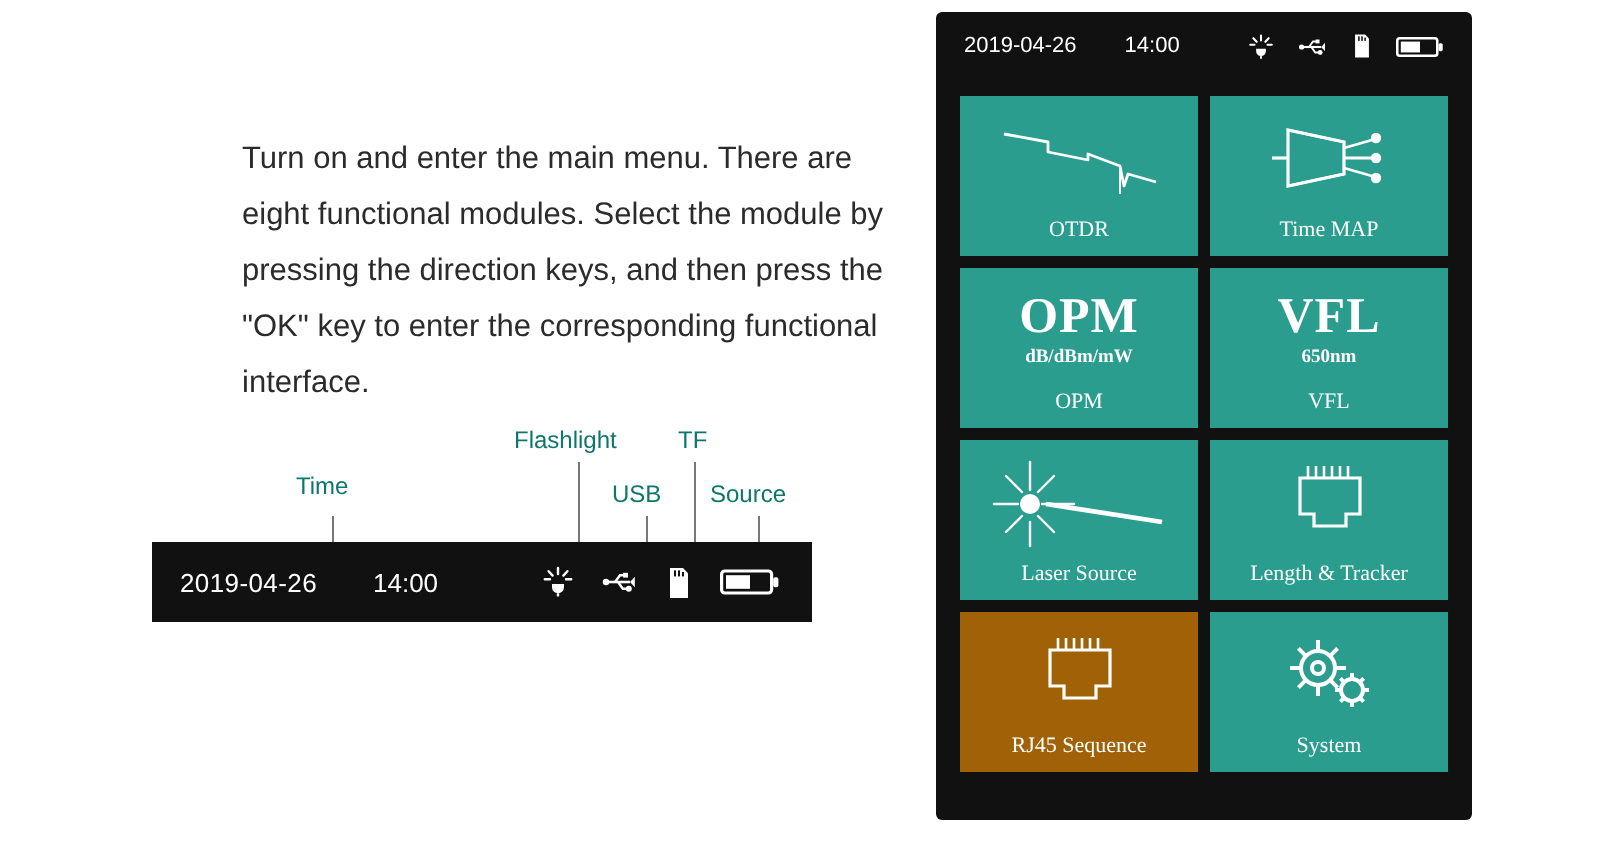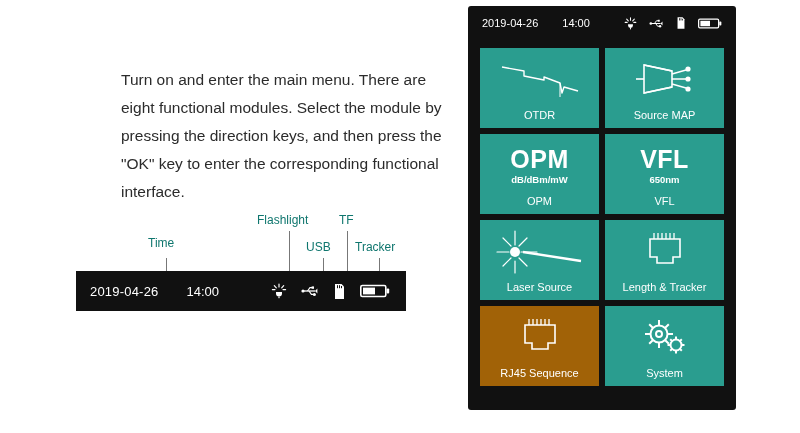--- a/index.html
+++ b/index.html
@@ -135,20 +135,21 @@
   #module-grid {
     position: absolute;
     left: 12px;
     top: 42px;
     width: 244px;
     height: 338px;
     display: grid;
     grid-template-columns: 1fr 1fr;
     grid-template-rows: repeat(4, 1fr);
     gap: 6px;
+    font-family: Liberation Serif, serif;
   }
 
   .module-tile {
     background: #2a9d8f;
     position: relative;
     display: flex;
     flex-direction: column;
     align-items: center;
     justify-content: flex-end;
     color: #ffffff;
@@ -200,21 +201,21 @@
 
   <span class="callout-label" id="label-flashlight">Flashlight</span>
   <span class="callout-line" id="line-flashlight"></span>
 
   <span class="callout-label" id="label-usb">USB</span>
   <span class="callout-line" id="line-usb"></span>
 
   <span class="callout-label" id="label-tf">TF</span>
   <span class="callout-line" id="line-tf"></span>
 
-  <span class="callout-label" id="label-battery">Tracker</span>
+  <span class="callout-label" id="label-battery">Source</span>
   <span class="callout-line" id="line-battery"></span>
 
   <div id="status-bar-detail">
     <span class="sb-date">2019-04-26</span>
     <span class="sb-time">14:00</span>
     <span class="sb-icons">
       <span>
         <svg width="16" height="16" viewBox="0 0 16 16">
           <path d="M5 9 h6 v1.6 a3 3 0 0 1 -3 3 a3 3 0 0 1 -3 -3 z" fill="#ffffff"></path>
           <rect x="7.4" y="13.6" width="1.2" height="1.6" fill="#ffffff"></rect>
@@ -310,21 +311,21 @@
         <svg width="66" height="44" viewBox="0 0 66 44">
           <path d="M12 8 L12 36 L40 30 L40 14 Z" fill="none" stroke="#ffffff" stroke-width="1.6"></path>
           <path d="M12 8 L40 14 M12 36 L40 30" stroke="#ffffff" stroke-width="1.4"></path>
           <path d="M4 22 L12 22" stroke="#ffffff" stroke-width="1.6"></path>
           <path d="M40 17 L54 13 M40 22 L54 22 M40 27 L54 31" stroke="#ffffff" stroke-width="1.4" fill="none"></path>
           <circle cx="56" cy="12" r="2.6" fill="#ffffff"></circle>
           <circle cx="56" cy="22" r="2.6" fill="#ffffff"></circle>
           <circle cx="56" cy="32" r="2.6" fill="#ffffff"></circle>
         </svg>
       </span>
-      <span class="module-label">Source MAP</span>
+      <span class="module-label">Time MAP</span>
     </div>
 
     <div class="module-tile">
       <span class="module-glyph">
         <span class="big-text">OPM</span>
         <span class="sub-text">dB/dBm/mW</span>
       </span>
       <span class="module-label">OPM</span>
     </div>
 

